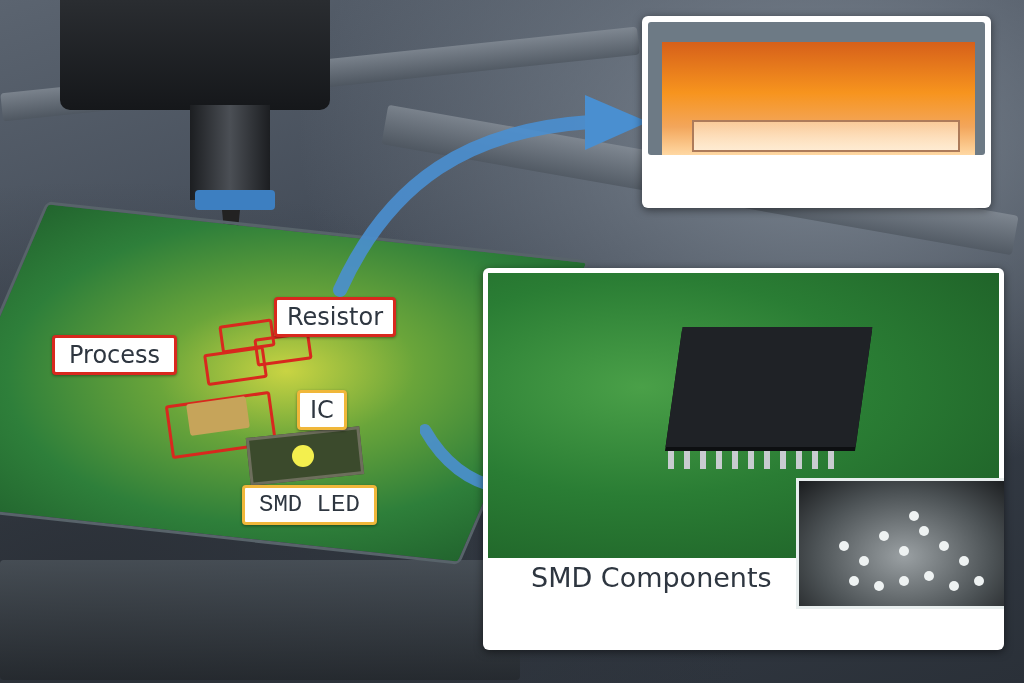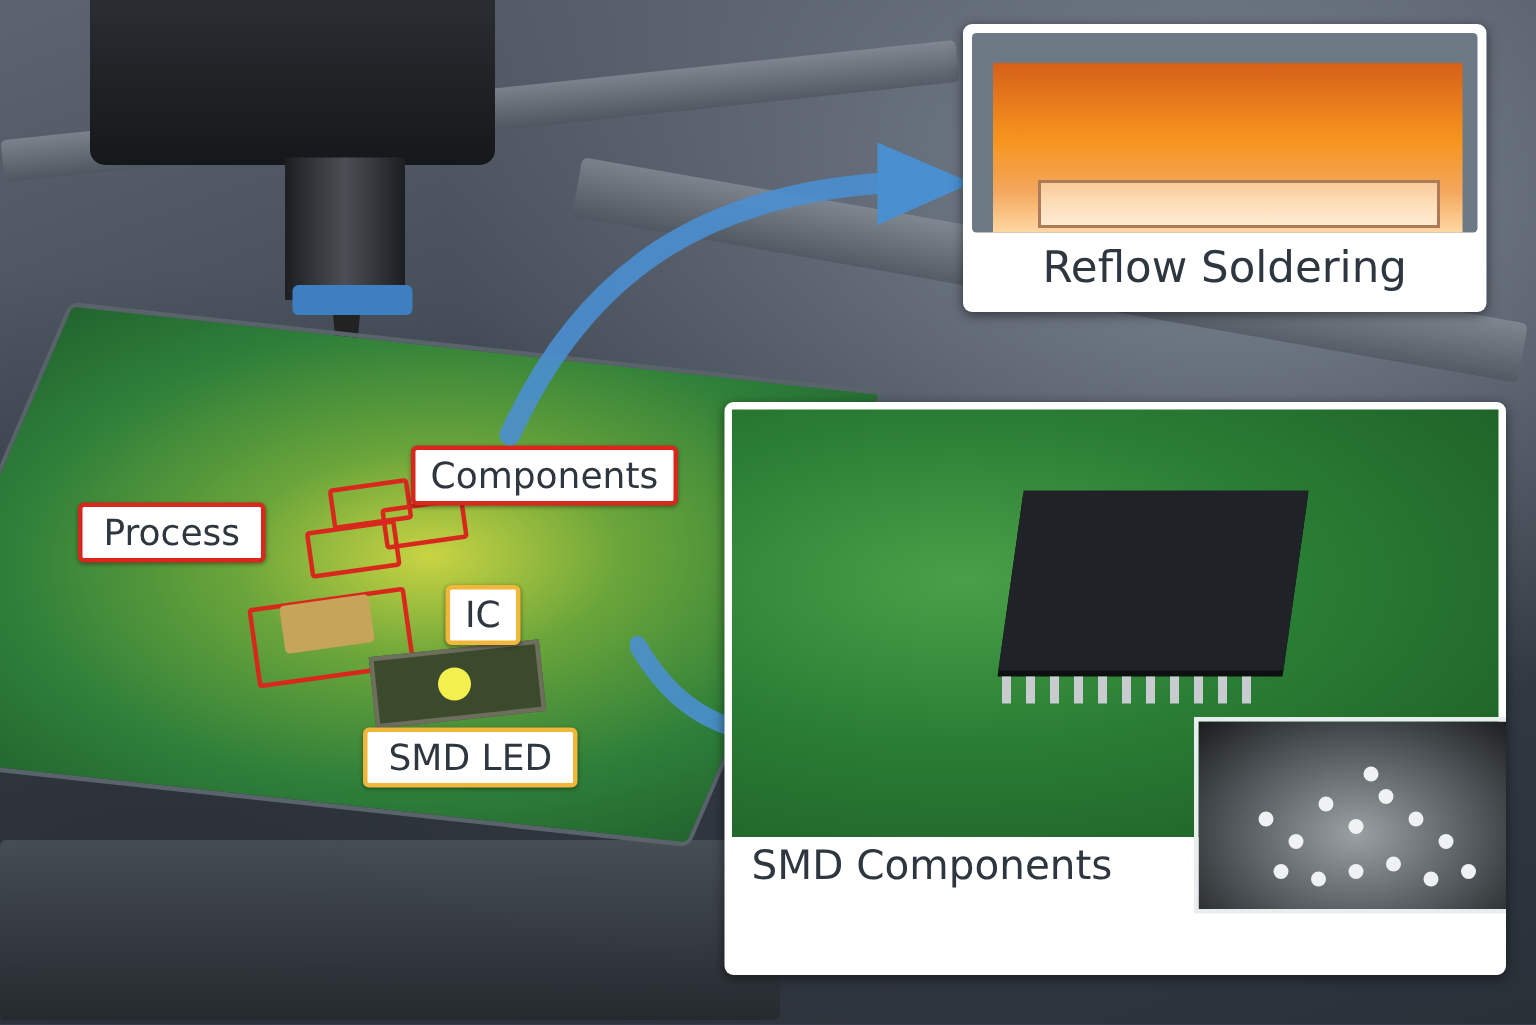--- a/index.html
+++ b/index.html
@@ -69,41 +69,40 @@
 <div class="pcb"></div>
 
 <div class="box" style="left:220px;top:322px;width:48px;height:22px;transform:rotate(-8deg);"></div>
 <div class="box" style="left:255px;top:335px;width:50px;height:22px;transform:rotate(-8deg);"></div>
 <div class="box" style="left:205px;top:350px;width:55px;height:26px;transform:rotate(-8deg);"></div>
 <div class="box" style="left:168px;top:398px;width:100px;height:48px;transform:rotate(-8deg);"></div>
 <div class="chip" style="left:188px;top:400px;width:60px;height:32px;transform:rotate(-8deg);"></div>
 <div class="led" style="left:248px;top:432px;width:108px;height:42px;transform:rotate(-6deg);"></div>
 <div class="led-dot" style="left:292px;top:445px;"></div>
 
-<div class="tag red" style="left:274px;top:297px;">Components</div>
+<div class="tag red" style="left:274px;top:297px;">Resistor</div>
 <div class="tag red" style="left:52px;top:335px;padding:2px 14px;">Process</div>
 <div class="tag yellow" style="left:297px;top:390px;">IC</div>
-<div class="tag yellow" style="left:242px;top:485px;padding:2px 14px;">SMD LED</div>
+<div class="tag yellow" style="left:242px;top:485px;padding:2px 14px;font-family:Liberation Mono, monospace;">SMD LED</div>
 
 <svg class="arrow" style="left:330px;top:70px;" width="330" height="230">
   <path d="M10 220 C 60 110, 140 60, 260 52" stroke="#4a8fd0" stroke-width="14" fill="none" stroke-linecap="round" opacity=".9"></path>
   <polygon points="255,25 318,52 255,80" fill="#4a8fd0"></polygon>
 </svg>
 <svg class="arrow" style="left:420px;top:420px;" width="120" height="100">
   <path d="M5 10 C 25 45, 50 62, 80 68" stroke="#4a8fd0" stroke-width="12" fill="none" stroke-linecap="round" opacity=".9"></path>
   <polygon points="74,45 112,70 72,95" fill="#4a8fd0"></polygon>
 </svg>
 
 <div class="panel" style="left:642px;top:16px;width:349px;height:192px;">
   <div class="reflow-img">
     <div class="oven">
       <div class="tray"></div>
     </div>
   </div>
-  <div class="panel-caption" style="top:145px;">Reflow Soldering</div>
 </div>
 
 <div class="panel" style="left:483px;top:268px;width:521px;height:382px;">
   <div class="smd-img">
     <div class="big-ic"></div>
     <div class="pin" style="left:180px;top:178px;"></div>
       <div class="pin" style="left:196px;top:178px;"></div>
     <div class="pin" style="left:212px;top:178px;"></div>
       <div class="pin" style="left:228px;top:178px;"></div>
     <div class="pin" style="left:244px;top:178px;"></div>
@@ -123,14 +122,14 @@
       <div class="xdot" style="left:160px;top:75px;"></div>
         <div class="xdot" style="left:50px;top:95px;"></div>
       <div class="xdot" style="left:75px;top:100px;"></div>
         <div class="xdot" style="left:100px;top:95px;"></div>
       <div class="xdot" style="left:125px;top:90px;"></div>
         <div class="xdot" style="left:150px;top:100px;"></div>
       <div class="xdot" style="left:175px;top:95px;"></div>
         <div class="xdot" style="left:110px;top:30px;"></div>
     </div>
   </div>
-  <div class="smd-text" style="top:290px;">SMD Components</div>
+  <div class="smd-text" style="top:290px;margin-left:30px;">SMD Components</div>
 </div>
 
 </body></html>

